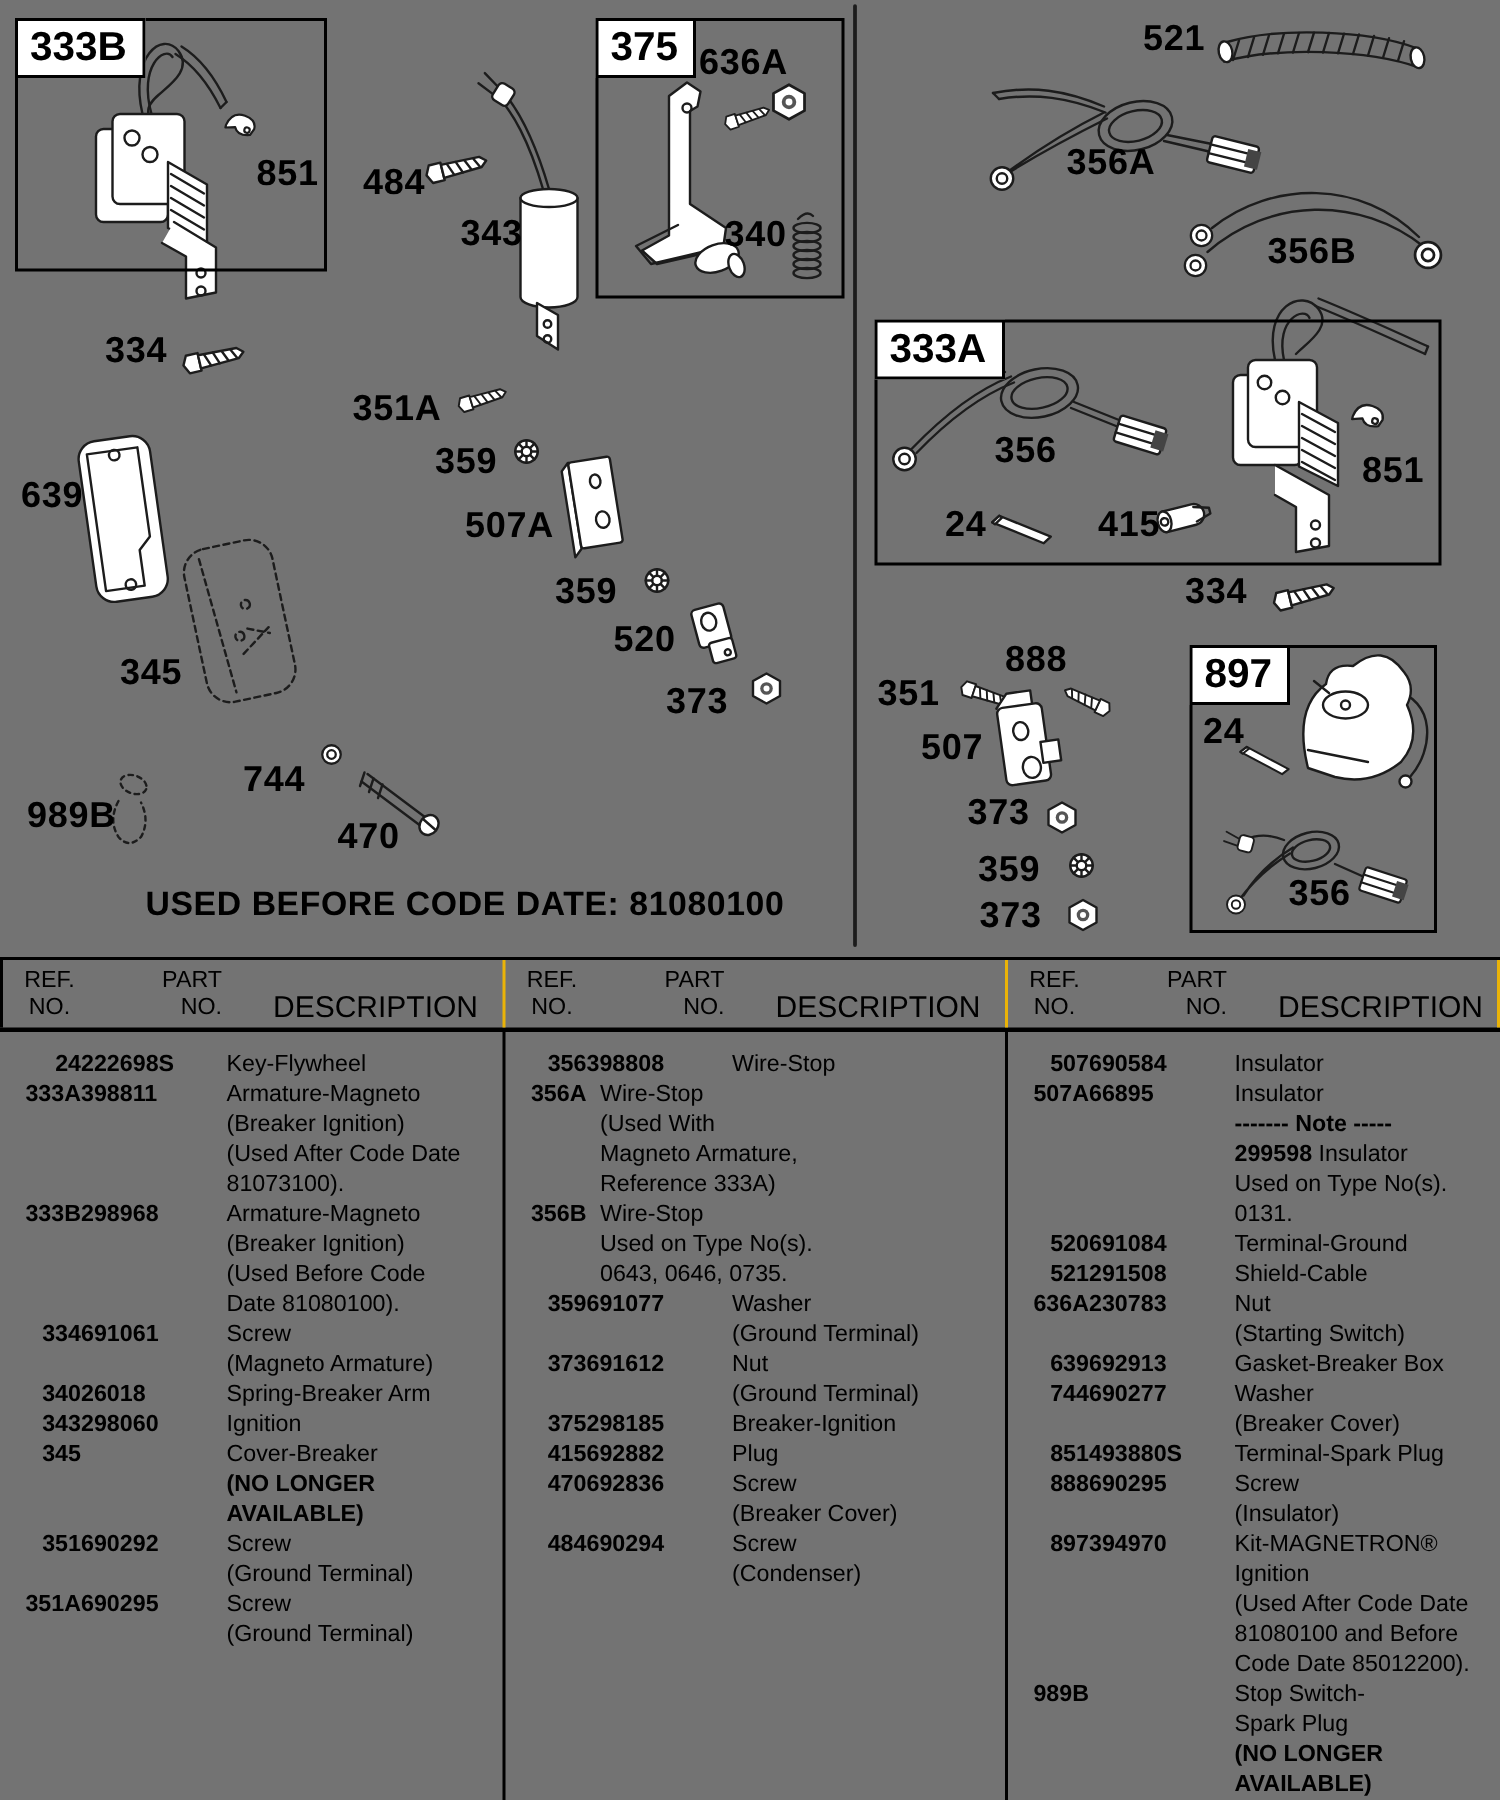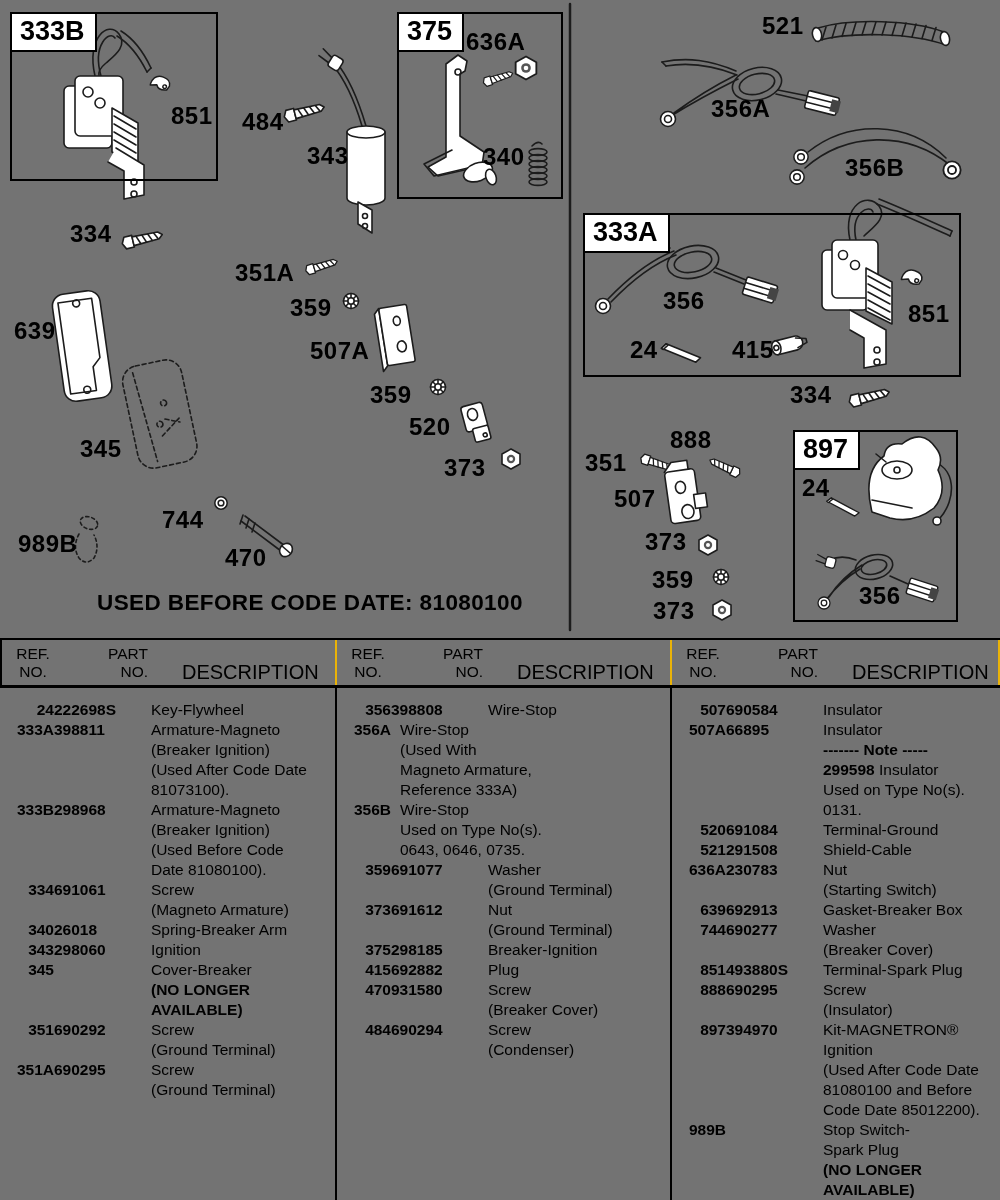--- a/index.html
+++ b/index.html
@@ -494,21 +494,21 @@
           </div>
           <div class="prow">
             <div class="pref">415</div>
             <div class="ppart">692882</div>
             <div class="pdesc">
               <div class="dline"><span>Plug</span></div>
             </div>
           </div>
           <div class="prow">
             <div class="pref">470</div>
-            <div class="ppart">931580</div>
+            <div class="ppart">692836</div>
             <div class="pdesc">
               <div class="dline"><span>Screw</span></div>
               <div class="dline"><span>(Breaker Cover)</span></div>
             </div>
           </div>
           <div class="prow">
             <div class="pref">484</div>
             <div class="ppart">690294</div>
             <div class="pdesc">
               <div class="dline"><span>Screw</span></div>

